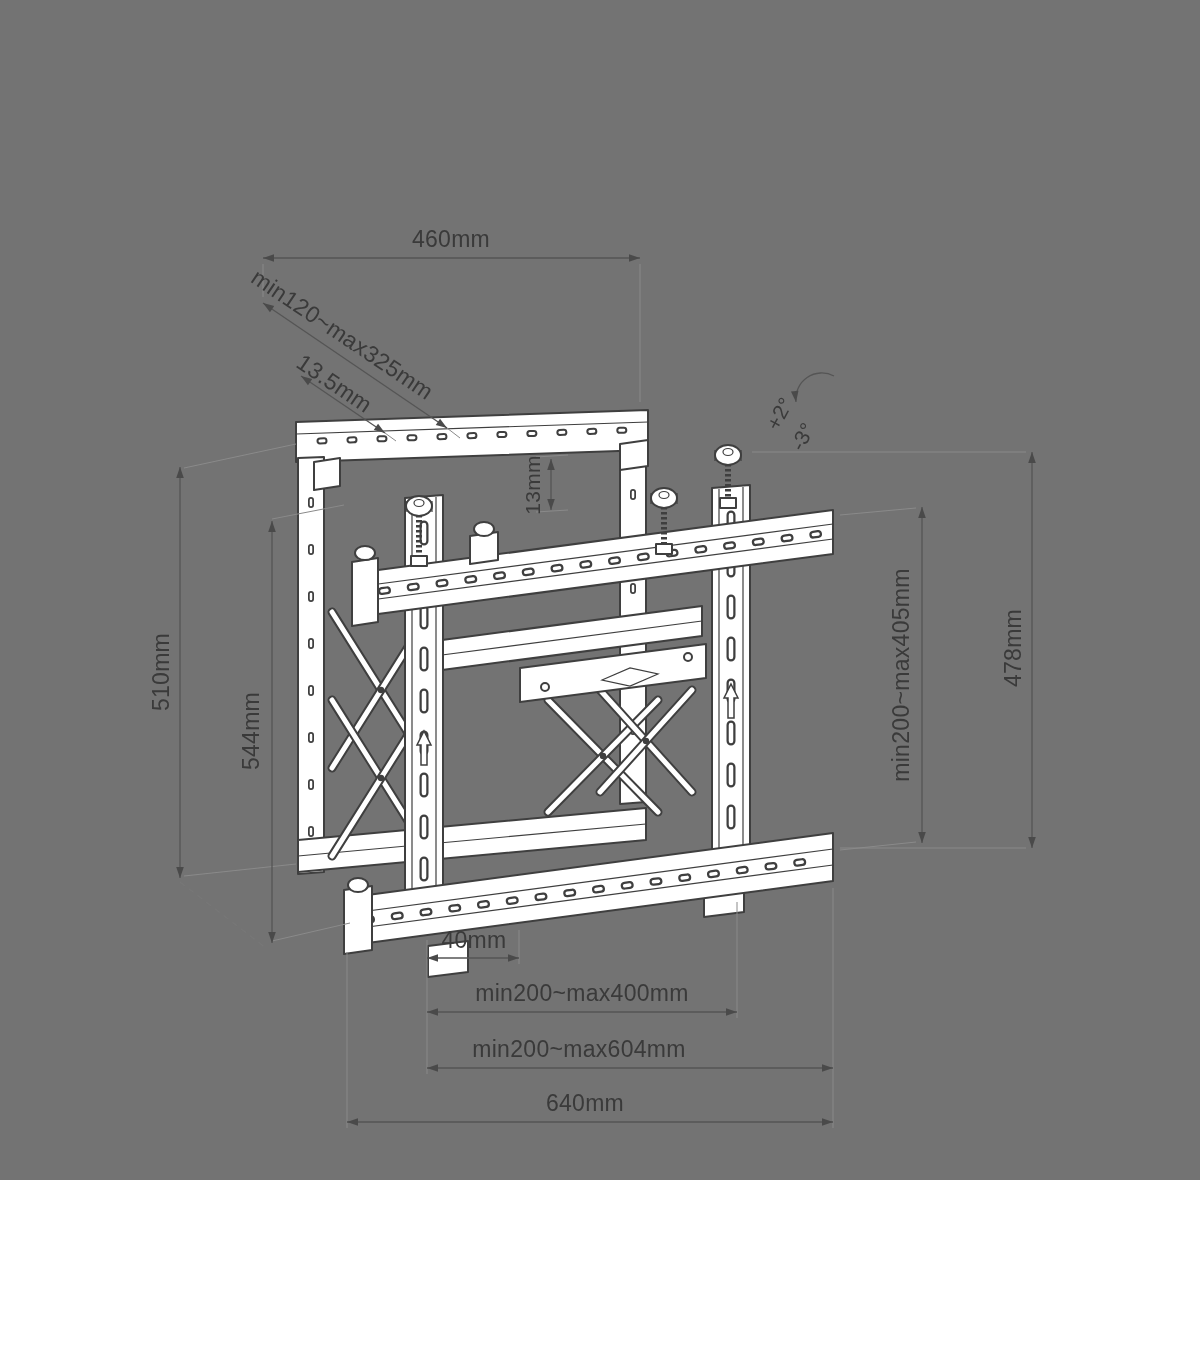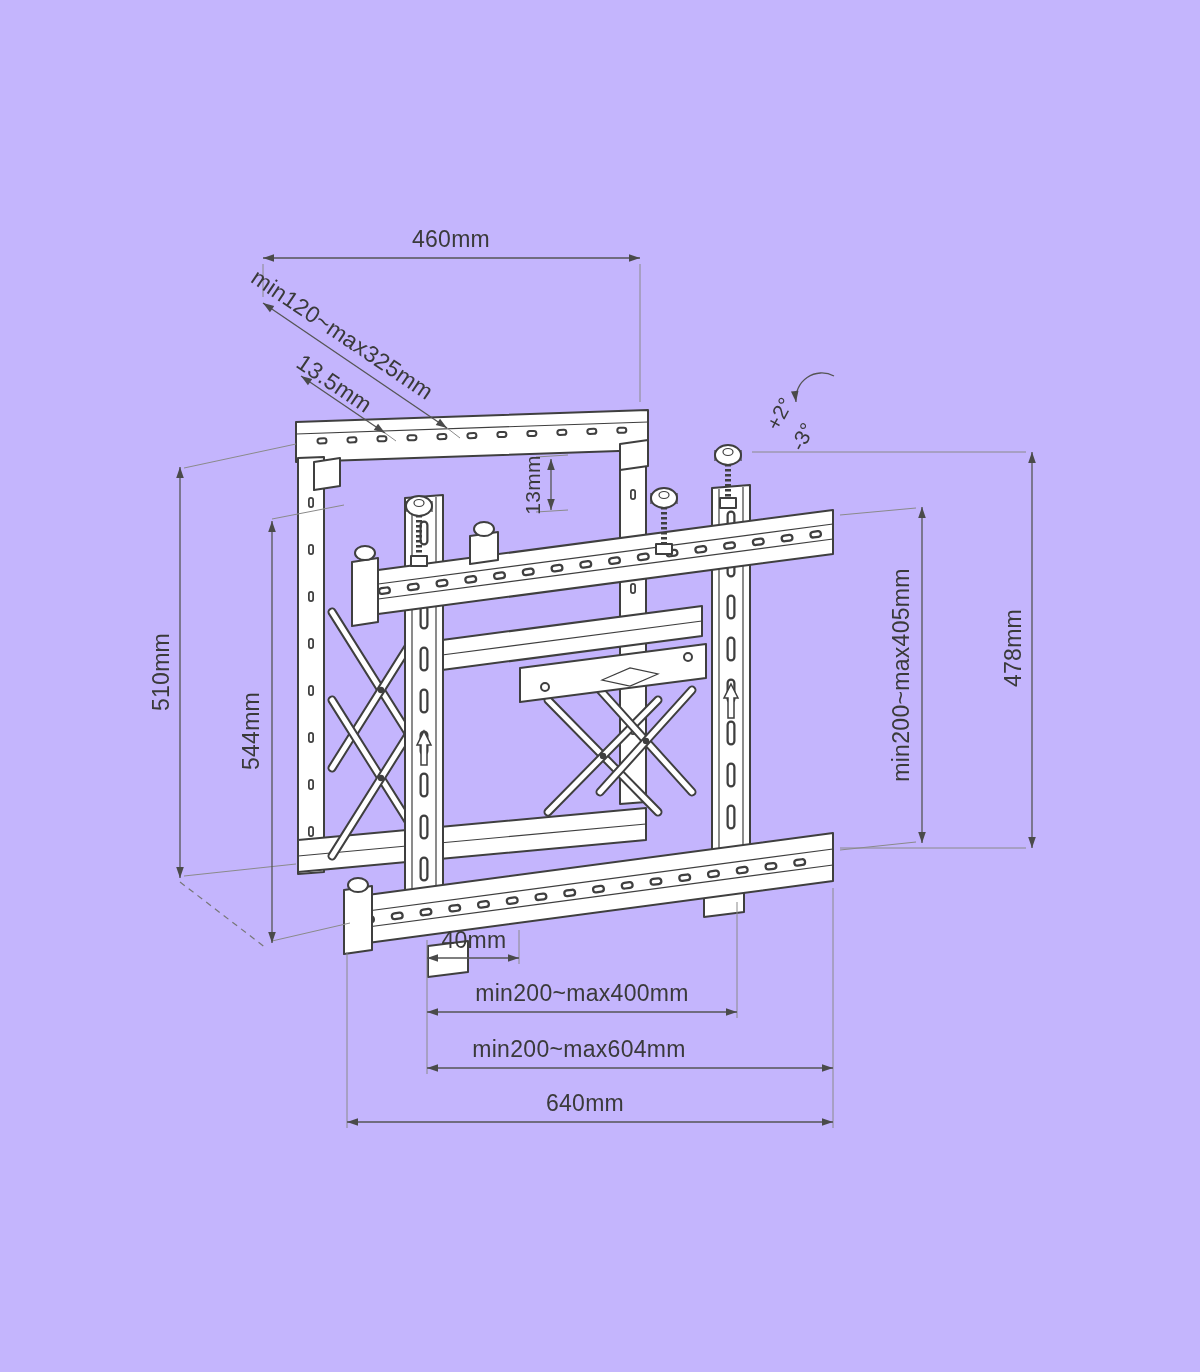--- a/index.html
+++ b/index.html
@@ -1,16 +1,16 @@
 <!DOCTYPE html>
 <html><head>
 <meta charset="utf-8">
 <style>
   html,body{margin:0;padding:0;background:#ffffff;}
-  .canvas{position:relative;width:1200px;height:1372px;background:#c4b5fd;margin:0 auto;overflow:hidden;}
+  .canvas{position:relative;width:1200px;height:1180px;background:#737373;margin:0 auto;overflow:hidden;}
   svg{display:block;}
   .sf{stroke:#3f3f3f;stroke-width:2;fill:#ffffff;stroke-linejoin:round;}
   .s1{stroke:#3f3f3f;stroke-width:1.2;fill:none;}
   .hd{stroke:#3f3f3f;stroke-linecap:round;fill:none;}
   .hw{stroke:#ffffff;stroke-linecap:round;fill:none;}
   
   .dim{stroke:#555555;stroke-width:1.3;fill:none;}
   .ext{stroke:#8a8a8a;stroke-width:1;fill:none;}
   .dsh{stroke:#777777;stroke-width:1.2;stroke-dasharray:6 5;fill:none;}
   text{font-family:"Liberation Sans",sans-serif;font-size:23px;fill:#3a3a3a;letter-spacing:.3px;}

